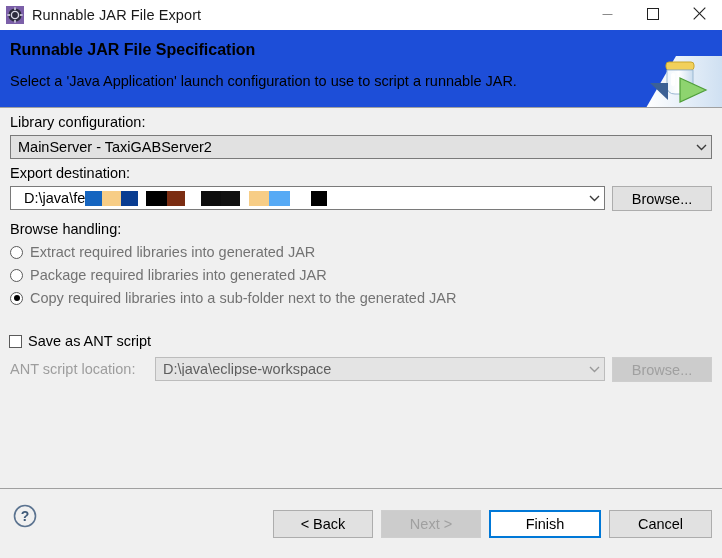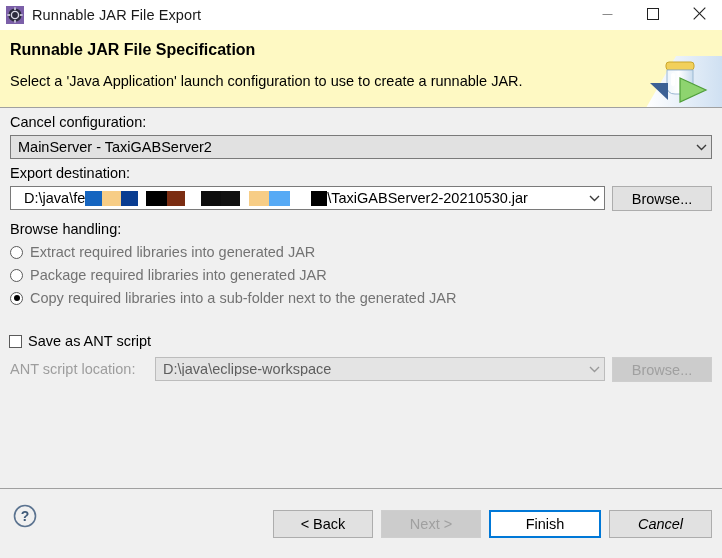--- a/index.html
+++ b/index.html
@@ -62,21 +62,21 @@
     width: 46px;
     display: flex;
     align-items: center;
     justify-content: center;
     cursor: default;
   }
 
   
   .header {
     position: relative;
-    background: #fef9c3;
+    background: #1d4ed8;
     height: 78px;
     flex: 0 0 auto;
     border-bottom: 1px solid #a0a0a0;
     box-sizing: border-box;
     overflow: hidden;
   }
   .header-title {
     position: absolute;
     left: 10px;
     top: 11px;
@@ -298,21 +298,21 @@
               <line x1="0.7" y1="0.7" x2="12.3" y2="12.3" stroke="#202020" stroke-width="1.1"></line>
               <line x1="12.3" y1="0.7" x2="0.7" y2="12.3" stroke="#202020" stroke-width="1.1"></line>
             </svg>
         </span>
       </div>
     </div>
   </div>
 
   <div class="header">
     <div class="header-title">Runnable JAR File Specification</div>
-    <div class="header-desc">Select a 'Java Application' launch configuration to use to create a runnable JAR.</div>
+    <div class="header-desc">Select a 'Java Application' launch configuration to use to script a runnable JAR.</div>
     <div class="header-icon">
       <svg width="86" height="60" viewBox="0 0 86 60">
         <defs>
           <linearGradient id="bgfade" x1="0" y1="0" x2="1" y2="0">
             <stop offset="0" stop-color="#ffffff"></stop>
             <stop offset="1" stop-color="#cfe0f2"></stop>
           </linearGradient>
           <linearGradient id="glass" x1="0" y1="0" x2="1" y2="0">
             <stop offset="0" stop-color="#eef5fb"></stop>
             <stop offset="0.45" stop-color="#ffffff"></stop>
@@ -324,36 +324,35 @@
         <path d="M31 22 L57 22 L57 38 Q57 46 49 46 L39 46 Q31 46 31 38 Z" fill="url(#glass)" stroke="#9bb8d2" stroke-width="1"></path>
         <rect x="35" y="25" width="4" height="13" rx="2" fill="#ffffff" opacity="0.85"></rect>
         <path d="M14 35 L32 35 L32 52 Z" fill="#3c6195"></path>
         <path d="M44 30 L70 42 L44 54 Z" fill="#8ed46f" stroke="#4f9e3a" stroke-width="1.2"></path>
       </svg>
     </div>
   </div>
 
   <div class="body-area">
 
-    <div class="field-label" style="left:10px; top:6px;">Cancel configuration:</div>
+    <div class="field-label" style="left:10px; top:6px;">Library configuration:</div>
     <div class="combo readonly-grey" style="left:10px; top:27px; width:702px;">
       <div class="combo-text">MainServer - TaxiGABServer2</div>
       <div class="combo-arrow">
         <svg width="11" height="7" viewBox="0 0 11 7">
             <polyline points="1,1 5.5,5.5 10,1" fill="none" stroke="#3b3b3b" stroke-width="1.4"></polyline>
           </svg>
       </div>
     </div>
 
     <div class="field-label" style="left:10px; top:57px;">Export destination:</div>
     <div class="combo" style="left:10px; top:78px; width:595px;">
       <div class="path-line">
         <span class="path-seg">D:\java\fe</span>
         <span id="redaction-host"><span class="redact" style="width: 17px; background: rgb(21, 101, 192);"></span><span class="redact" style="width: 19px; background: rgb(247, 205, 134);"></span><span class="redact" style="width: 17px; background: rgb(10, 61, 145);"></span><span class="redact-gap" style="width: 8px;"></span><span class="redact" style="width: 21px; background: rgb(0, 0, 0);"></span><span class="redact" style="width: 18px; background: rgb(123, 45, 18);"></span><span class="redact-gap" style="width: 16px;"></span><span class="redact" style="width: 20px; background: rgb(13, 13, 13);"></span><span class="redact" style="width: 19px; background: rgb(17, 17, 17);"></span><span class="redact-gap" style="width: 9px;"></span><span class="redact" style="width: 20px; background: rgb(247, 205, 134);"></span><span class="redact" style="width: 21px; background: rgb(87, 170, 245);"></span><span class="redact-gap" style="width: 21px;"></span><span class="redact" style="width: 16px; background: rgb(0, 0, 0);"></span></span>
-        <span class="path-seg">\TaxiGABServer2-20210530.jar</span>
       </div>
       <div class="combo-arrow">
         <svg width="11" height="7" viewBox="0 0 11 7">
             <polyline points="1,1 5.5,5.5 10,1" fill="none" stroke="#3b3b3b" stroke-width="1.4"></polyline>
           </svg>
       </div>
     </div>
     <div class="btn" style="left:612px; top:78px; width:100px; height:25px;">Browse...</div>
 
     <div class="field-label" style="left:10px; top:113px;">Browse handling:</div>
@@ -394,16 +393,16 @@
     <div class="help-icon">
       <svg width="26" height="26" viewBox="0 0 26 26">
         <circle cx="13" cy="13" r="10.5" fill="none" stroke="#5b7390" stroke-width="1.6"></circle>
         <text x="13" y="18.4" text-anchor="middle" font-family="Liberation Sans, sans-serif" font-size="14" font-weight="bold" fill="#3f5a78">?</text>
       </svg>
     </div>
 
     <div class="btn" style="left:273px; top:21px; width:100px; height:28px;">&lt; Back</div>
     <div class="btn disabled" style="left:381px; top:21px; width:100px; height:28px;">Next &gt;</div>
     <div class="btn default" style="left:489px; top:21px; width:112px; height:28px;">Finish</div>
-    <div class="btn" style="left:609px; top:21px; width:103px; height:28px;font-style:italic;">Cancel</div>
+    <div class="btn" style="left:609px; top:21px; width:103px; height:28px;">Cancel</div>
   </div>
 
 </div>
 
 </body></html>

